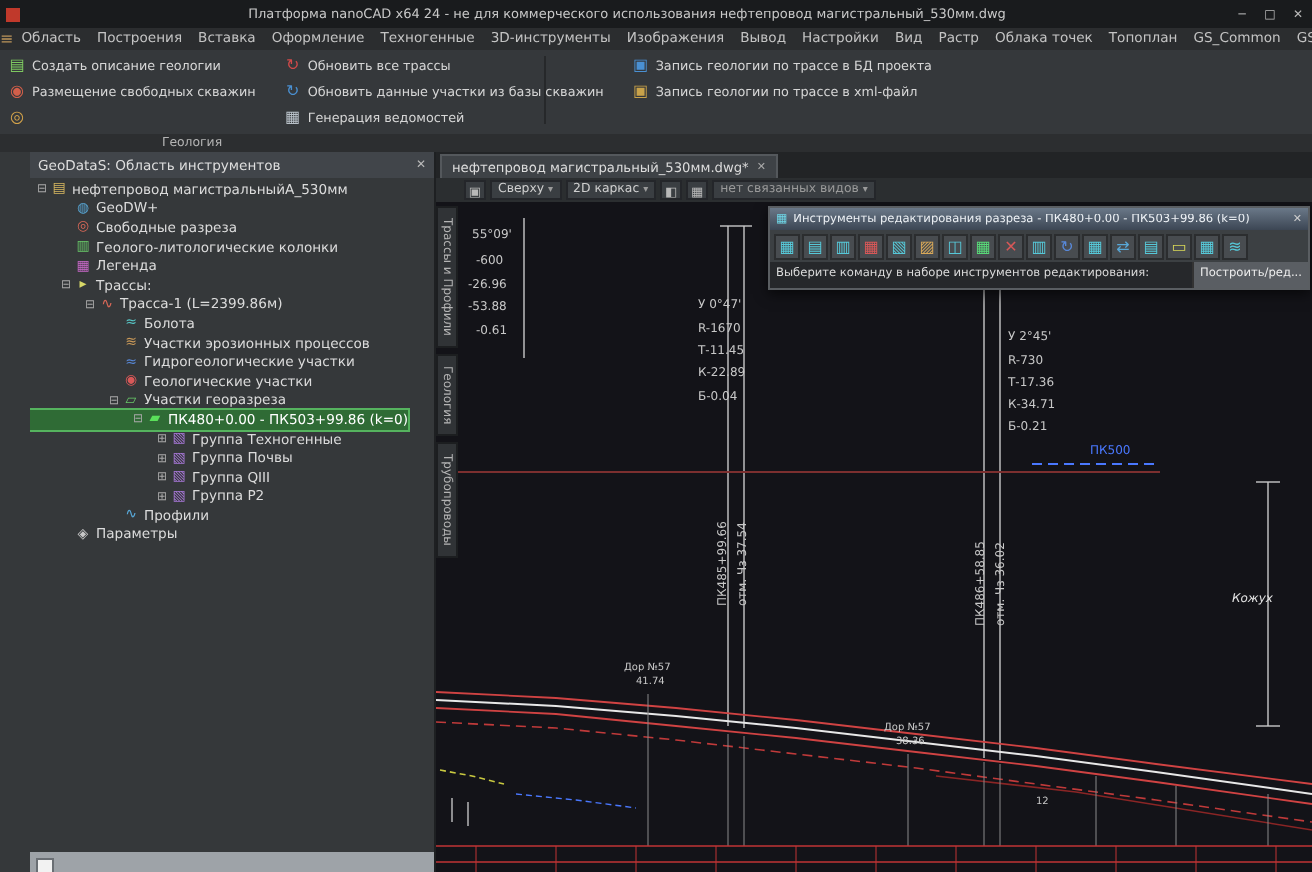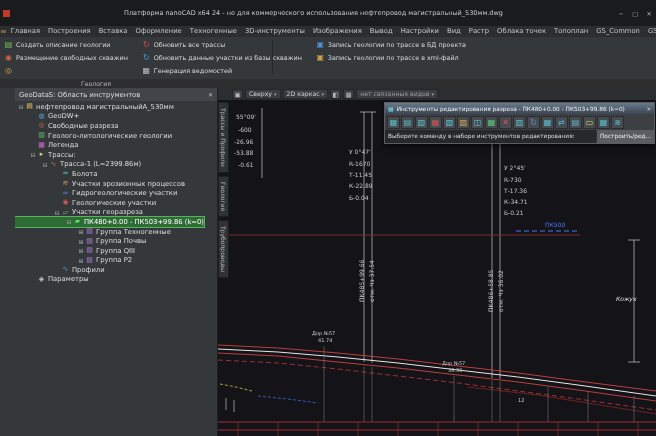--- a/index.html
+++ b/index.html
@@ -1,20 +1,20 @@
 <!DOCTYPE html>
 <html><head>
 <meta charset="utf-8">
 <style>
   * { box-sizing: border-box; margin: 0; padding: 0; }
   html,body { width:656px; height:436px; overflow:hidden; background:#2b2d2f;
     font-family:"DejaVu Sans", sans-serif; }
 
   
-  .titlebar { height:26px; background:#191b1d; display:flex; align-items:center;
+  .titlebar { height:14px; background:#191b1d; display:flex; align-items:center;
     color:#c8c8c8; font-size:6.5px; }
   .logo { width:7px; height:7px; background:#c0392b; margin:0 3px; flex:0 0 auto; }
   .title { flex:1; text-align:center; white-space:nowrap; overflow:hidden; }
   .wbtn { width:14px; text-align:center; font-size:6px; color:#bbb; cursor:default; }
 
   
   .menubar { height:11px; background:#2b2d2f; display:flex; align-items:stretch; }
   .menuicon { width:14px; color:#b9935a; font-size:8px; line-height:11px; text-align:center; }
   .tabs { display:flex; align-items:stretch; }
   .mtab { font-size:6.8px; color:#c4c4c4; padding:0 4px; line-height:11px; white-space:nowrap; }
@@ -100,21 +100,21 @@
   <span class="title">Платформа nanoCAD x64 24 - не для коммерческого использования нефтепровод магистральный_530мм.dwg</span>
   <span class="wbtn">─</span>
   <span class="wbtn">□</span>
   <span class="wbtn close">✕</span>
 </div>
 
 <div class="menubar">
   <span class="menuicon">≡</span>
   <div class="tabs">
 
-      <span class="mtab">Главная</span>
+      <span class="mtab">Область</span>
 
       <span class="mtab">Построения</span>
 
       <span class="mtab">Вставка</span>
 
       <span class="mtab">Оформление</span>
 
       <span class="mtab">Техногенные</span>
 
       <span class="mtab">3D-инструменты</span>
@@ -211,21 +211,21 @@
 
         <div class="trow" style="padding-left: 14px;">
           <span class="exp"></span>
           <span class="tico" style="color: rgb(216, 104, 88);">◎</span>
           <span class="tlab">Свободные разреза</span>
         </div>
 
         <div class="trow" style="padding-left: 14px;">
           <span class="exp"></span>
           <span class="tico" style="color: rgb(104, 200, 104);">▥</span>
-          <span class="tlab">Геолого-литологические геологии</span>
+          <span class="tlab">Геолого-литологические колонки</span>
         </div>
 
         <div class="trow" style="padding-left: 14px;">
           <span class="exp"></span>
           <span class="tico" style="color: rgb(200, 104, 200);">▦</span>
           <span class="tlab">Легенда</span>
         </div>
 
         <div class="trow" style="padding-left: 14px;">
           <span class="exp">⊟</span>
@@ -310,20 +310,26 @@
           <span class="tico" style="color: rgb(200, 200, 200);">◈</span>
           <span class="tlab">Параметры</span>
         </div>
       </div>
     <div class="pbottom">
       <span class="pbsq"></span>
     </div>
   </div>
 
   <div class="work">
+    <div class="doctabs">
+      <div class="dtab">
+        <span>нефтепровод магистральный_530мм.dwg*</span>
+        <span class="dx">✕</span>
+      </div>
+    </div>
 
     <div class="vtb">
       <span class="vicon">▣</span>
       <span class="vdrop">
         <span>Сверху</span>
         <span class="arr">▾</span>
       </span>
       <span class="vdrop">
         <span>2D каркас</span>
         <span class="arr">▾</span>

